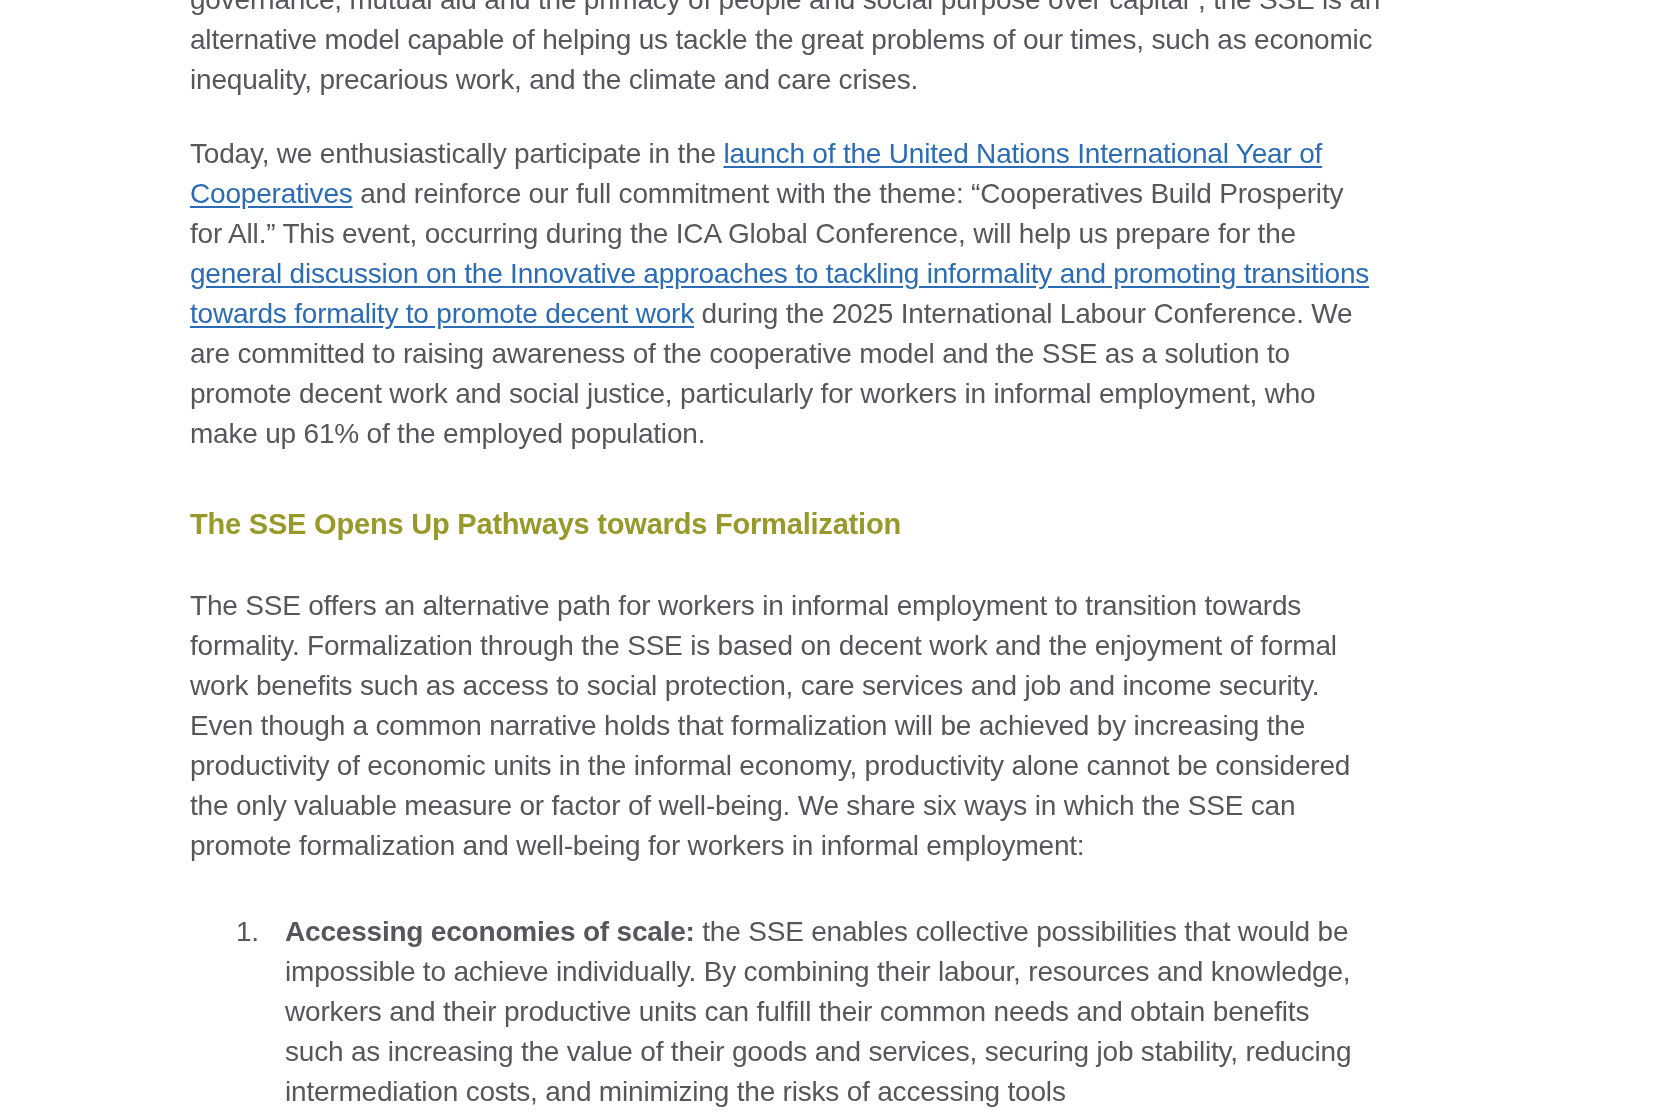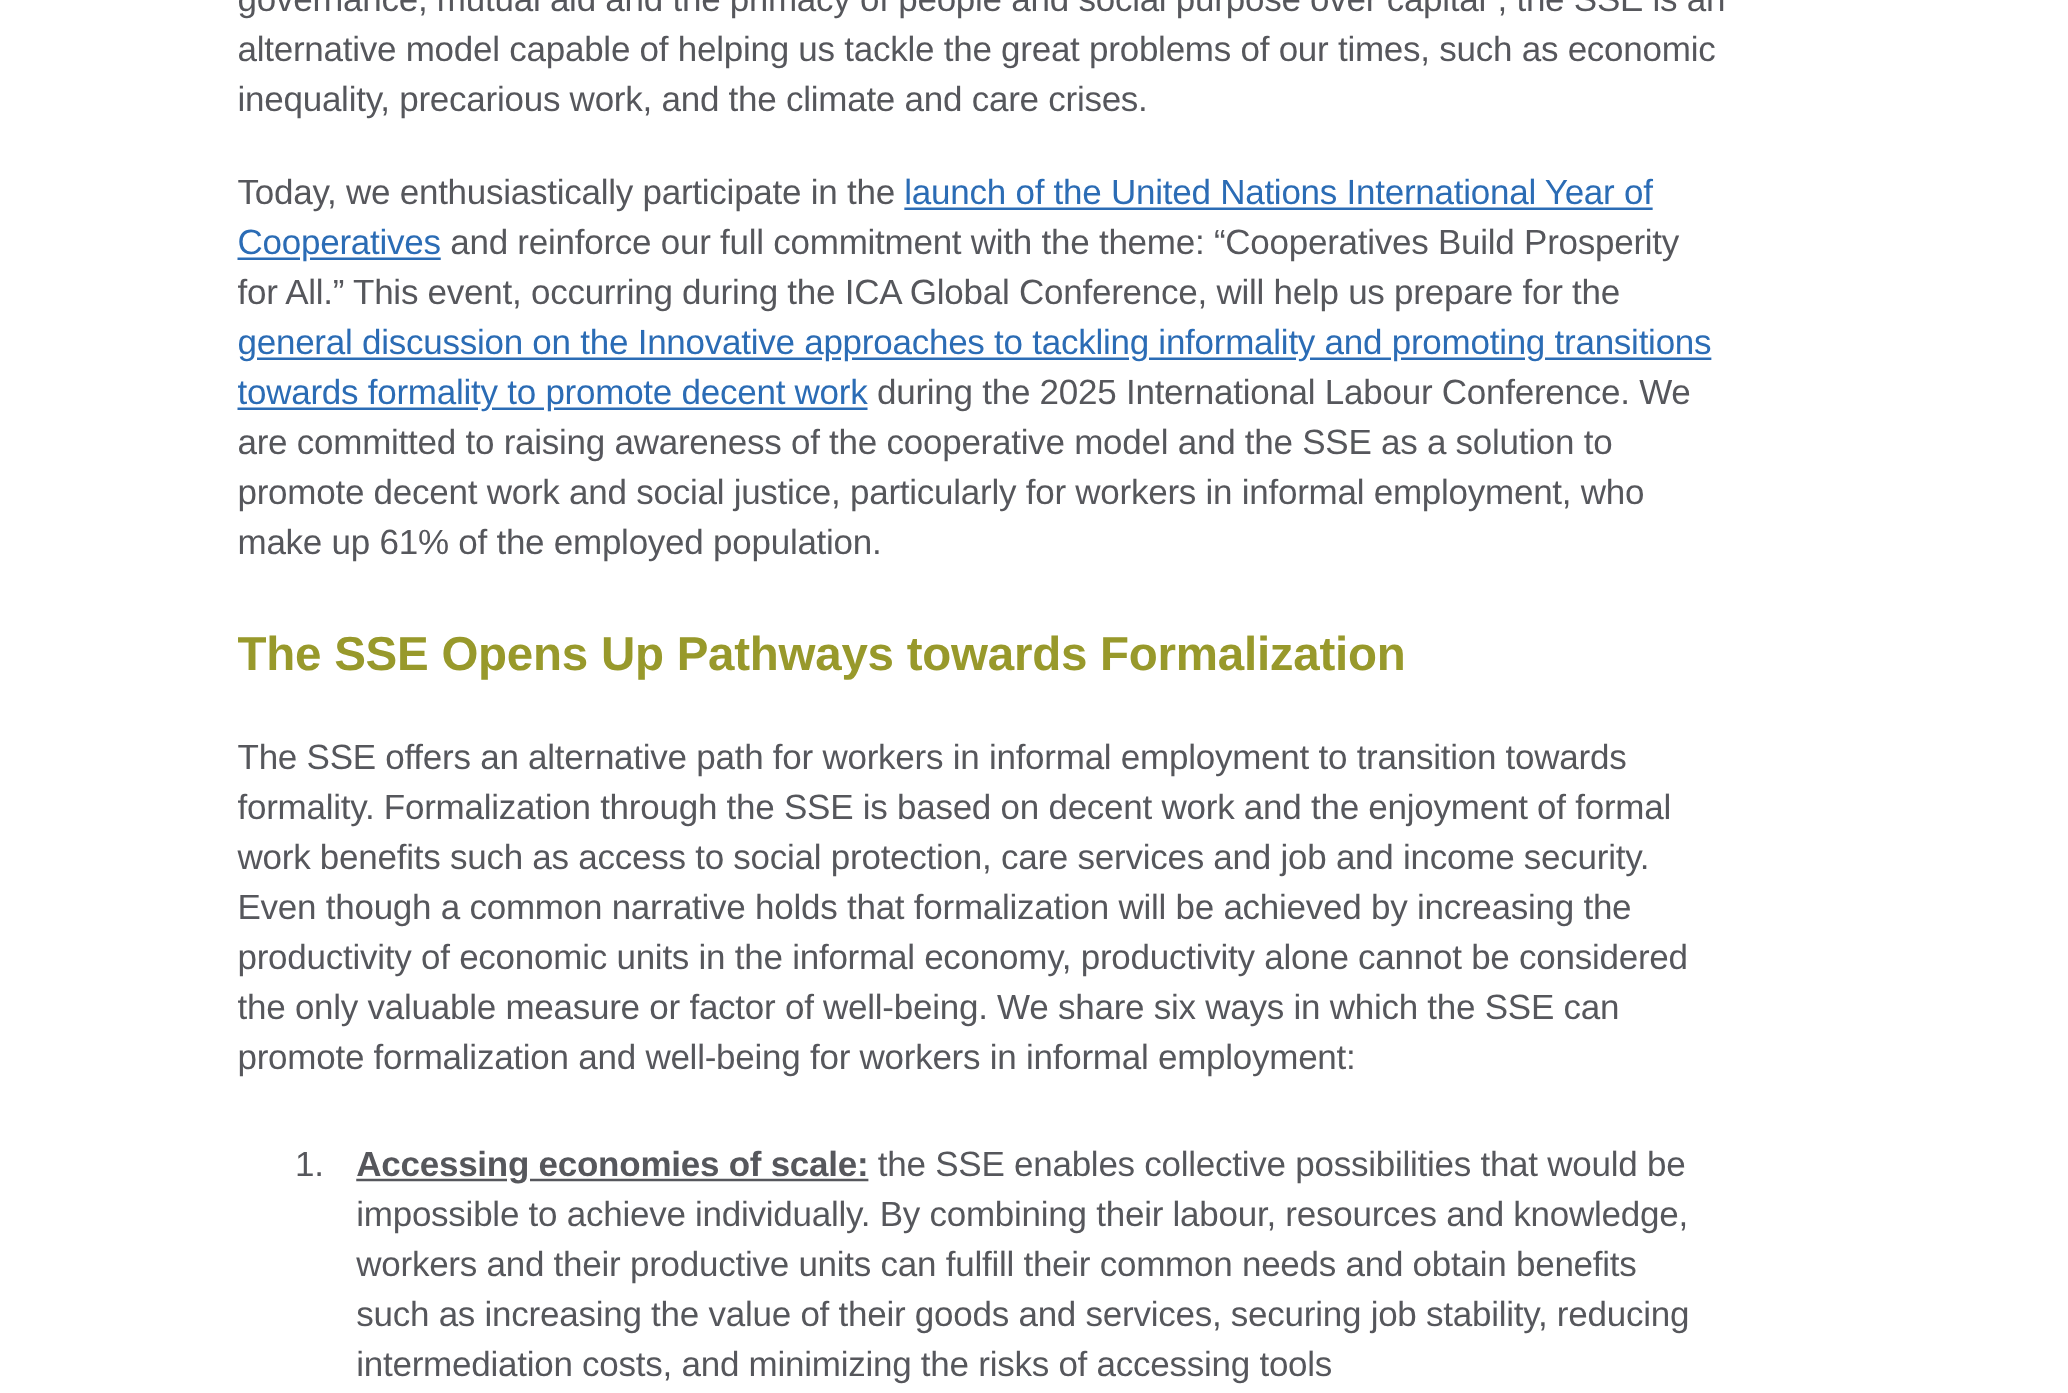--- a/index.html
+++ b/index.html
@@ -36,21 +36,21 @@
   .first-para {
     margin-top: -20px;
   }
   .link {
     color: #2b6cb5;
     text-decoration: underline;
     text-underline-offset: 3px;
     cursor: pointer;
   }
   .heading {
-    font-size: 38px;
+    font-size: 29px;
     line-height: 40px;
     font-weight: bold;
     color: #98992b;
     letter-spacing: -0.2px;
     margin: 50px 0 42px 0;
   }
   ol.num-list {
     list-style: none;
     margin: 46px 0 0 0;
     padding: 0;
@@ -68,21 +68,20 @@
     margin-left: 46px;
     width: 49px;
   }
   .li-body {
     flex: 1 1 auto;
     min-width: 0;
     padding-right: 30px;
   }
   .li-body strong {
     font-weight: bold;
-    text-decoration: underline;
   }
 </style>
 </head>
 <body>
 
 <div class="page">
   <main class="content">
 
     <p class="para first-para"><span>governance, mutual aid and the primacy of people and social purpose over capital”, the SSE is an alternative model capable of helping us tackle the great problems of our times, such as economic inequality, precarious work, and the climate and care crises.</span></p>
 

